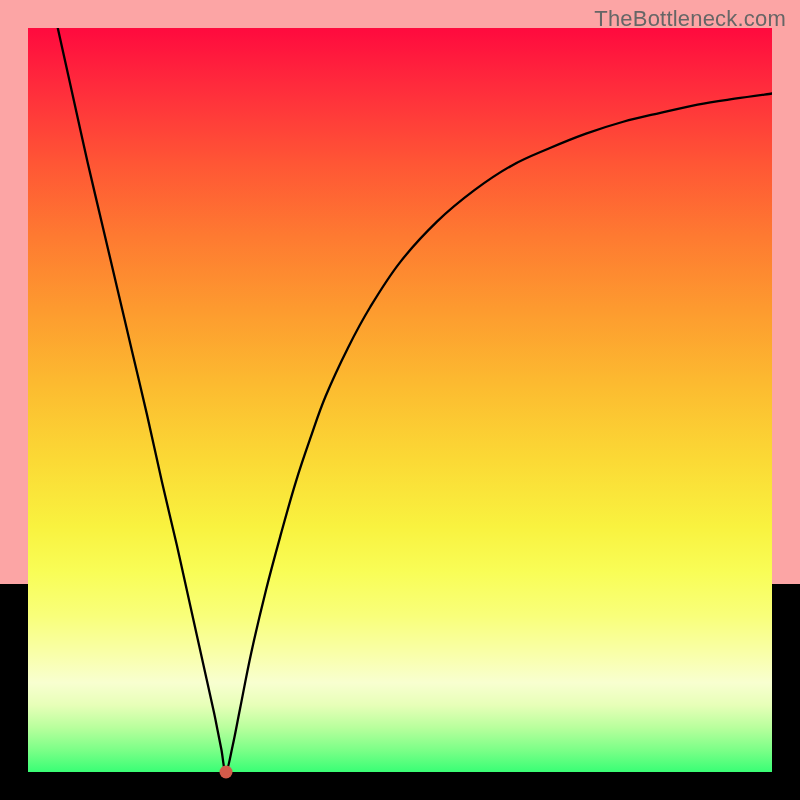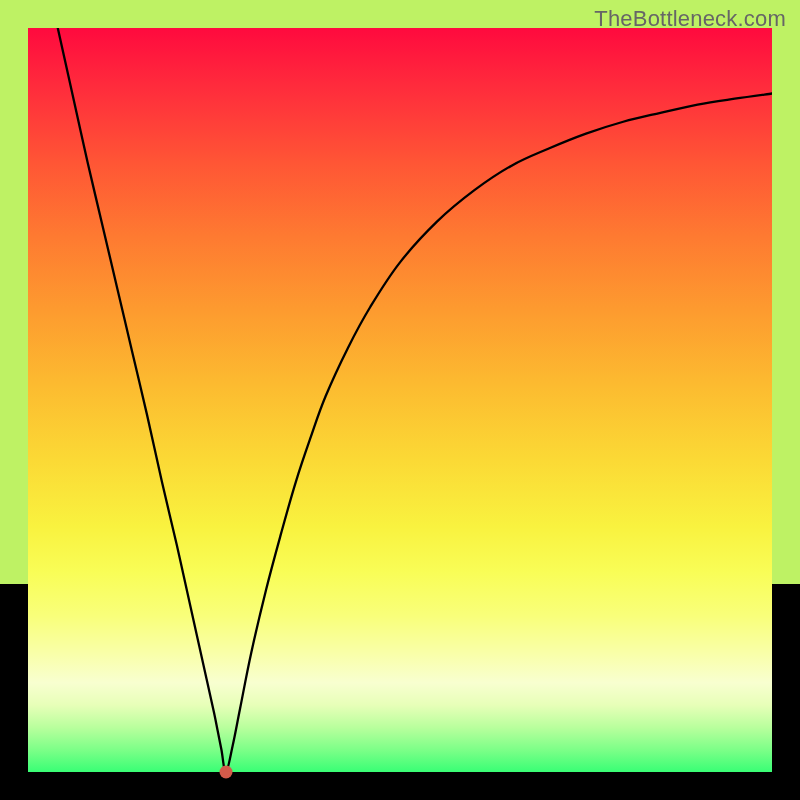--- a/index.html
+++ b/index.html
@@ -10,21 +10,21 @@
     overflow: hidden;
     background: #000;
     font-family: Arial, Helvetica, sans-serif;
   }
   .frame {
     position: absolute;
     left: 0;
     top: 0;
     width: 800px;
     height: 584px;
-    background: #bef264;
+    background: #fca5a5;
   }
   .plot {
     position: absolute;
     left: 28px;
     top: 28px;
     width: 744px;
     height: 744px;
     background: linear-gradient(
       to bottom,
       #ff0a3e 0%,

